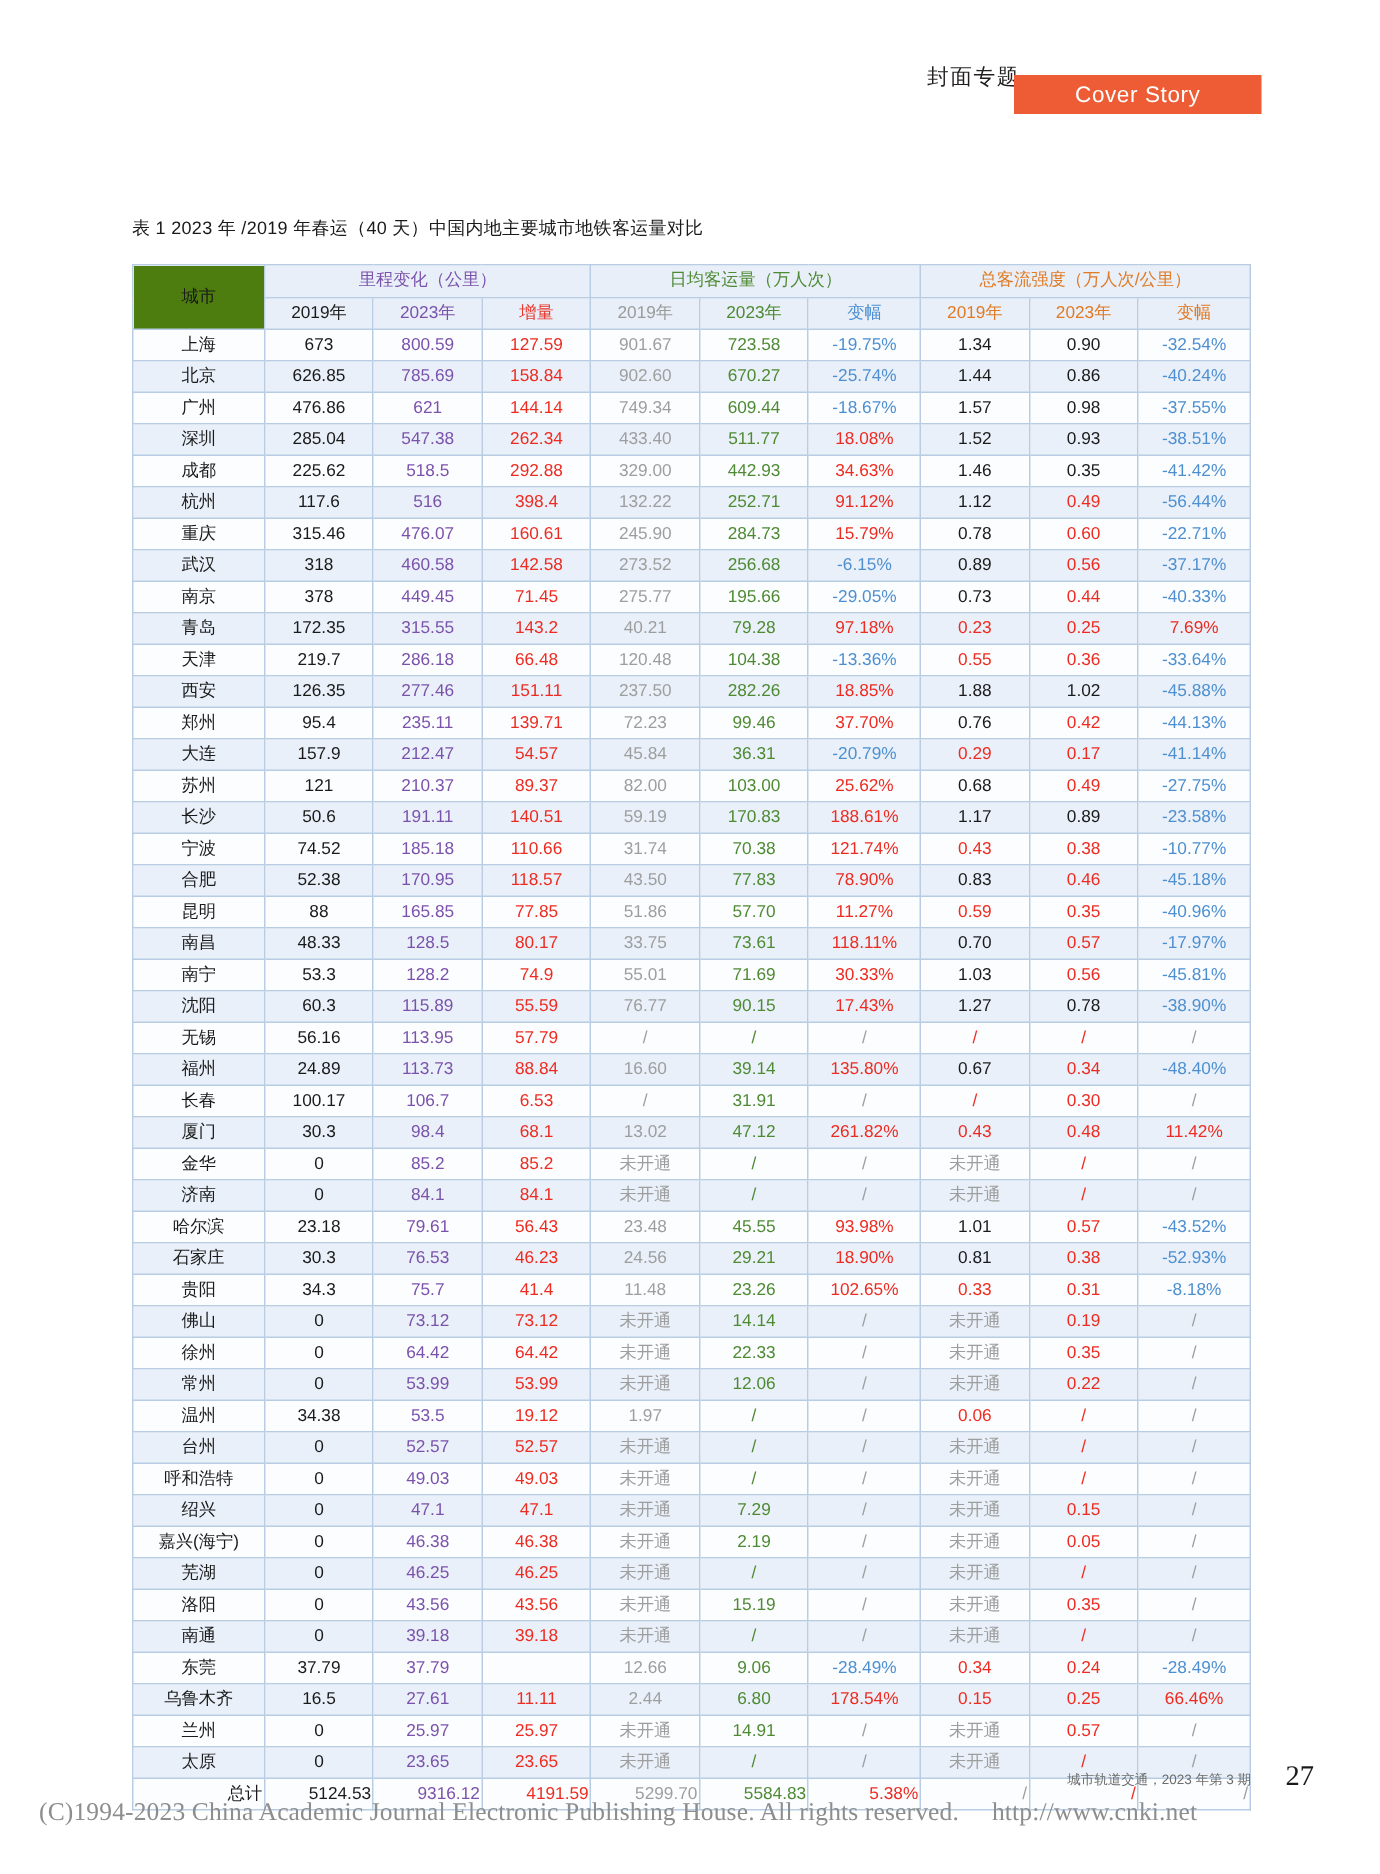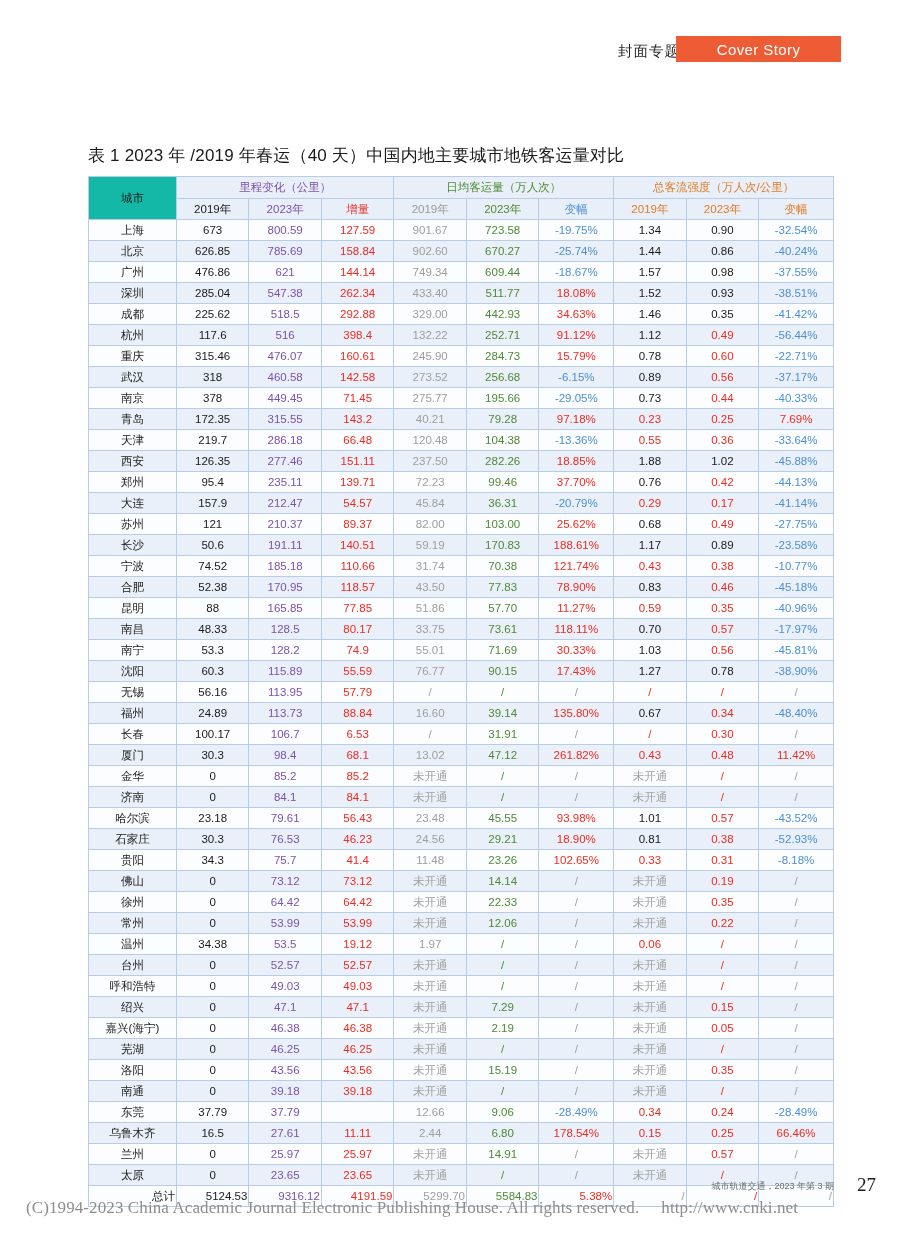--- a/index.html
+++ b/index.html
@@ -14,31 +14,31 @@
   
   .page-header{
     position:absolute;left:0;top:36px;width:920px;height:34px;
   }
   .hdr-cn{
     position:absolute;right:240px;top:6px;
     font-size:14.5px;letter-spacing:1px;color:#231f20;
     white-space:nowrap;
   }
   .hdr-badge{
-    position:absolute;left:676px;top:0px;width:165px;height:26px;
+    position:absolute;left:676px;top:14px;width:165px;height:26px;
     background:#ee5c35;
     color:#ffffff;
     font-size:15px;
     display:flex;align-items:center;justify-content:center;
     letter-spacing:.4px;
   }
   
   .caption{
     position:absolute;left:88px;top:144px;
-    font-size:17px;color:#1a1a1a;letter-spacing:.2px;white-space:nowrap;
+    font-size:12px;color:#1a1a1a;letter-spacing:.2px;white-space:nowrap;
   }
   
   .tbl-wrap{
     position:absolute;left:88px;top:176px;width:746px;
   }
   table{
     border-collapse:collapse;
     width:746px;
     table-layout:fixed;
     font-size:11.5px;
@@ -68,21 +68,21 @@
   .g-intensity{color:#e07a24;}
   .sub-2019-m{color:#1a1a1a;}
   .sub-2023-m{color:#7b52ab;}
   .sub-inc-m{color:#e8352a;}
   .sub-2019-v{color:#9a9a9a;}
   .sub-2023-v{color:#4e8a33;}
   .sub-chg-v{color:#4d8fd0;}
   .sub-2019-i{color:#e07a24;}
   .sub-2023-i{color:#e07a24;}
   .sub-chg-i{color:#e07a24;}
-  th.city-head{background:#14b8a6;color:#1a1a1a;}
+  th.city-head{background:#4d7c0f;color:#1a1a1a;}
 
   tbody tr:nth-child(odd){background:#fcfdff;}
   tbody tr:nth-child(even){background:#e9f0f9;}
   tbody td.city{color:#1a1a1a;}
   .v-black{color:#1a1a1a;}
   .v-purple{color:#7b52ab;}
   .v-red{color:#ee2b20;}
   .v-gray{color:#9e9e9e;}
   .v-green{color:#4e8a33;}
   .v-blue{color:#4d8fd0;}

